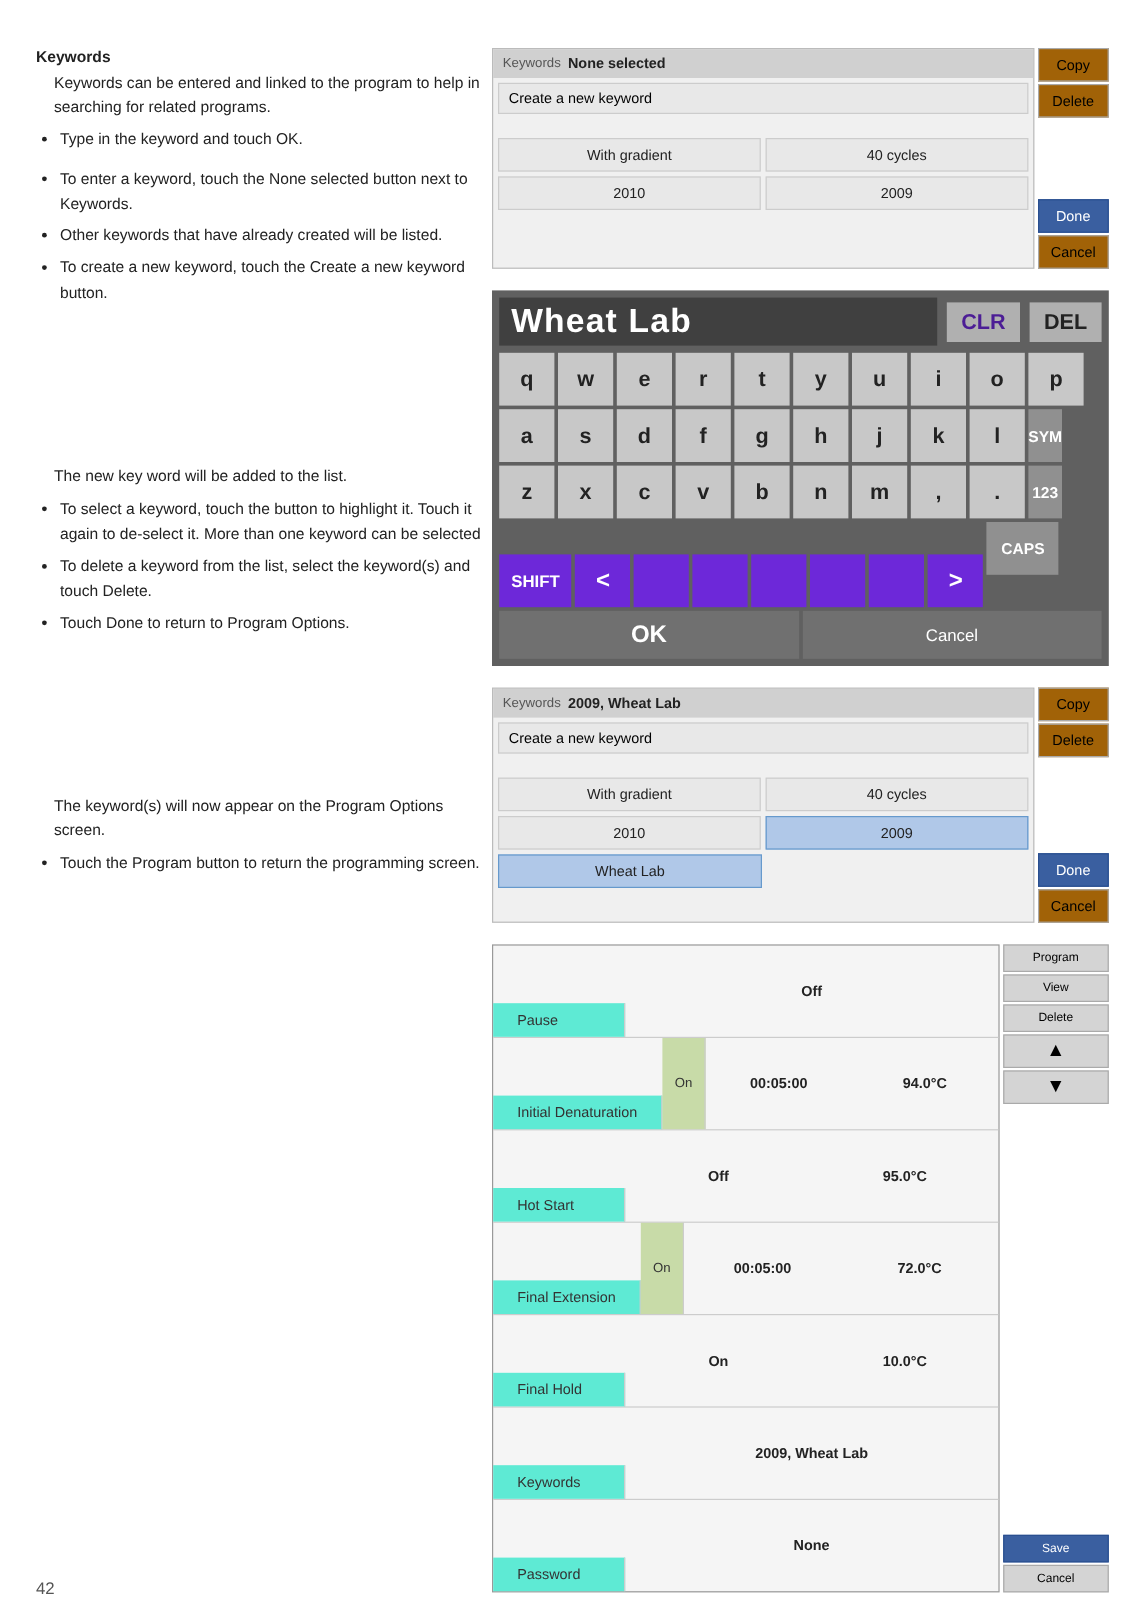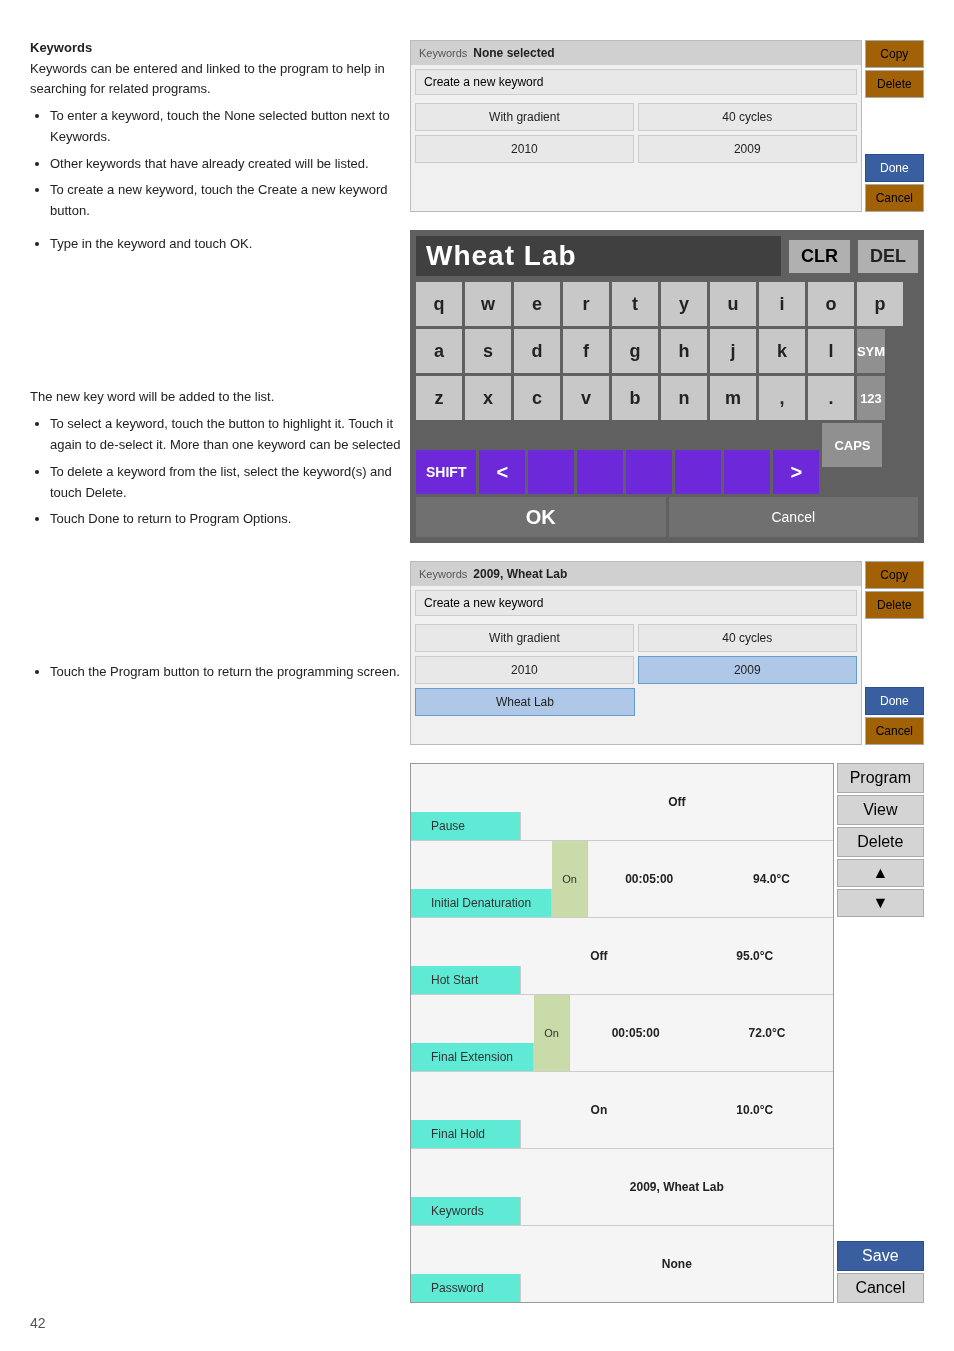--- a/index.html
+++ b/index.html
@@ -22,20 +22,21 @@
     .right-col {
       flex: 1;
     }
     .section-title {
       font-weight: bold;
       margin-bottom: 4px;
     }
     .section-text {
       margin-bottom: 8px;
       line-height: 1.5;
+      margin-left: 15px;
     }
     .bullet-list {
       padding-left: 20px;
       margin-bottom: 12px;
       line-height: 1.6;
     }
     .bullet-list li {
       margin-bottom: 6px;
     }
     .panel-header {
@@ -76,21 +77,21 @@
       border-color: #6699cc;
     }
     .panel-create-btn {
       background: #e8e8e8;
       border: 1px solid #ccc;
       padding: 5px 8px;
       font-size: 12px;
       cursor: pointer;
       width: 100%;
       text-align: left;
-      margin-bottom: 8px;
+      margin-bottom: 20px;
     }
 
     
     .panel-with-sidebar {
       display: flex;
       gap: 0;
       margin-bottom: 18px;
     }
     .panel-main {
       flex: 1;
@@ -139,21 +140,21 @@
       background: #404040;
       color: white;
       font-size: 28px;
       font-weight: bold;
       padding: 4px 10px;
       flex: 1;
       letter-spacing: 1px;
     }
     .kb-clr-btn {
       background: #b0b0b0;
-      color: #000000;
+      color: #4c1d95;
       border: none;
       font-size: 18px;
       font-weight: bold;
       padding: 6px 12px;
       cursor: pointer;
     }
     .kb-del-btn {
       background: #b0b0b0;
       color: #222;
       border: none;
@@ -278,22 +279,22 @@
     }
     .prog-sidebar {
       display: flex;
       flex-direction: column;
       margin-left: 3px;
       gap: 2px;
     }
     .prog-side-btn {
       background: #d4d4d4;
       border: 1px solid #aaa;
-      padding: 5px 12px;
-      font-size: 16px;
+      padding: 5px 24px;
+      font-size: 10px;
       cursor: pointer;
       text-align: center;
       min-width: 52px;
     }
     .prog-side-btn.blue {
       background: #3a5fa0;
       color: white;
       border-color: #2a4f90;
     }
     .prog-side-btn.arrow {
@@ -310,39 +311,40 @@
   </style>
 </head>
 <body>
 
 <div class="page-layout">
 
   <div class="left-col">
     <p class="section-title">Keywords</p>
     <p class="section-text">Keywords can be entered and linked to the program to help in searching for related programs.</p>
     <ul class="bullet-list">
+      <li>Type in the keyword and touch OK.</li>
+    </ul>
+    <ul class="bullet-list">
       <li>To enter a keyword, touch the None selected button next to Keywords.</li>
       <li>Other keywords that have already created will be listed.</li>
       <li>To create a new keyword, touch the Create a new keyword button.</li>
-    </ul>
-    <ul class="bullet-list">
-      <li>Type in the keyword and touch OK.</li>
     </ul>
 
     <div style="height:120px;"></div>
 
     <p class="section-text">The new key word will be added to the list.</p>
     <ul class="bullet-list">
       <li>To select a keyword, touch the button to highlight it. Touch it again to de-select it. More than one keyword can be selected</li>
       <li>To delete a keyword from the list, select the keyword(s) and touch Delete.</li>
       <li>Touch Done to return to Program Options.</li>
     </ul>
 
     <div style="height:120px;"></div>
 
+    <p class="section-text">The keyword(s) will now appear on the Program Options screen.</p>
     <ul class="bullet-list">
       <li>Touch the Program button to return the programming screen.</li>
     </ul>
 
     <div class="page-num">42</div>
   </div>
 
   <div class="right-col">
 
     <div class="panel-with-sidebar">

